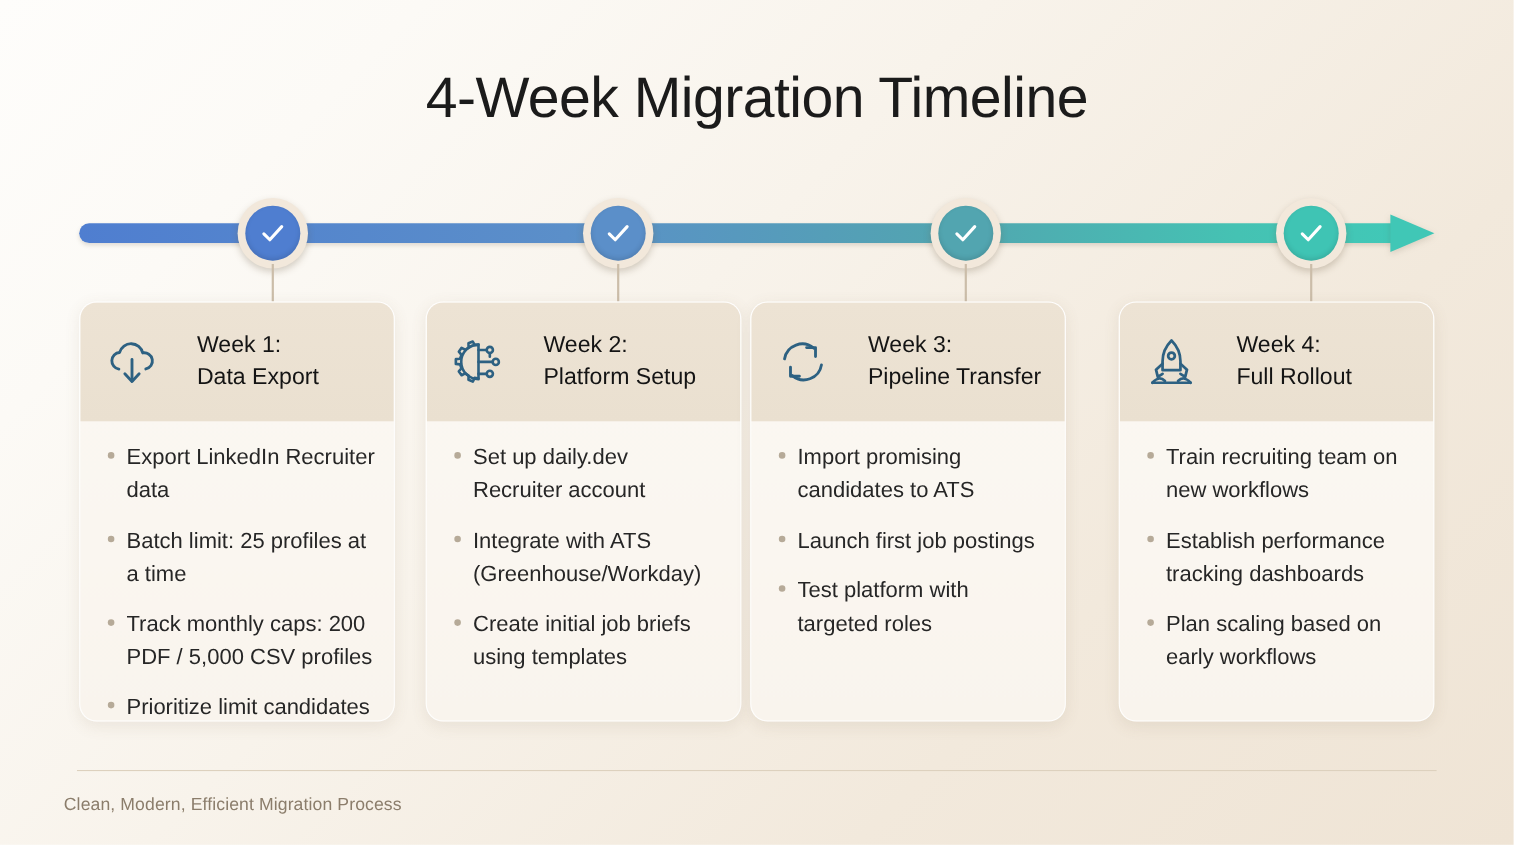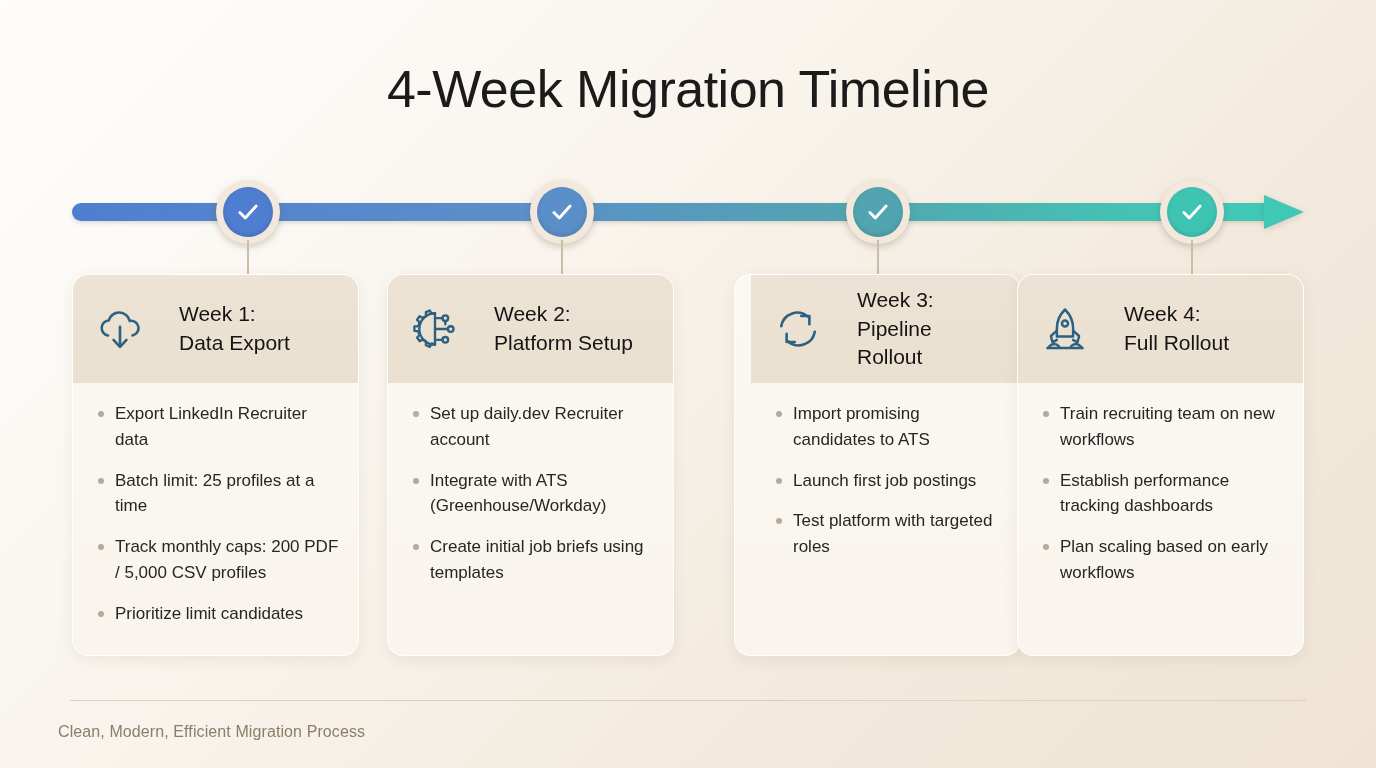--- a/index.html
+++ b/index.html
@@ -147,21 +147,21 @@
   }
 
   .card-body {
     padding: 18px 16px 0 14px;
   }
   .bullets { list-style: none; }
   .bullet {
     position: relative;
     padding-left: 28px;
     margin-bottom: 15px;
-    font-size: 17px;
+    font-size: 20px;
     line-height: 1.52;
     color: #262626;
   }
   .bullet::before {
     content: "";
     position: absolute;
     left: 11px;
     top: 10px;
     width: 6px;
     height: 6px;
@@ -286,33 +286,33 @@
           </div>
         </div>
         <div class="card-body">
           <ul class="bullets">
             <li class="bullet"><span>Set up daily.dev Recruiter account</span></li>
             <li class="bullet"><span>Integrate with ATS (Greenhouse/Workday)</span></li>
             <li class="bullet"><span>Create initial job briefs using templates</span></li>
           </ul>
         </div>
       </div>
-      <div class="card" style="left: 734px; padding-left: 16px;">
+      <div class="card" style="left: 682px;">
         <div class="card-header">
           <div class="card-icon">
             <svg width="52" height="52" viewBox="0 0 48 48" fill="none" stroke="#2d6182" stroke-width="2.4" stroke-linecap="round" stroke-linejoin="round">
               <path d="M8.5 21.5a15 15 0 0 1 24.5-9"></path>
               <polyline points="27,12 34.5,12 34.5,19.5"></polyline>
               <path d="M39.5 26.5a15 15 0 0 1-24.5 9"></path>
               <polyline points="21,36 13.5,36 13.5,28.5"></polyline>
             </svg>
           </div>
           <div class="card-title">
             <div>Week 3:</div>
-            <div>Pipeline Rollout</div>
+            <div>Pipeline Transfer</div>
           </div>
         </div>
         <div class="card-body">
           <ul class="bullets">
             <li class="bullet"><span>Import promising candidates to ATS</span></li>
             <li class="bullet"><span>Launch first job postings</span></li>
             <li class="bullet"><span>Test platform with targeted roles</span></li>
           </ul>
         </div>
       </div>

